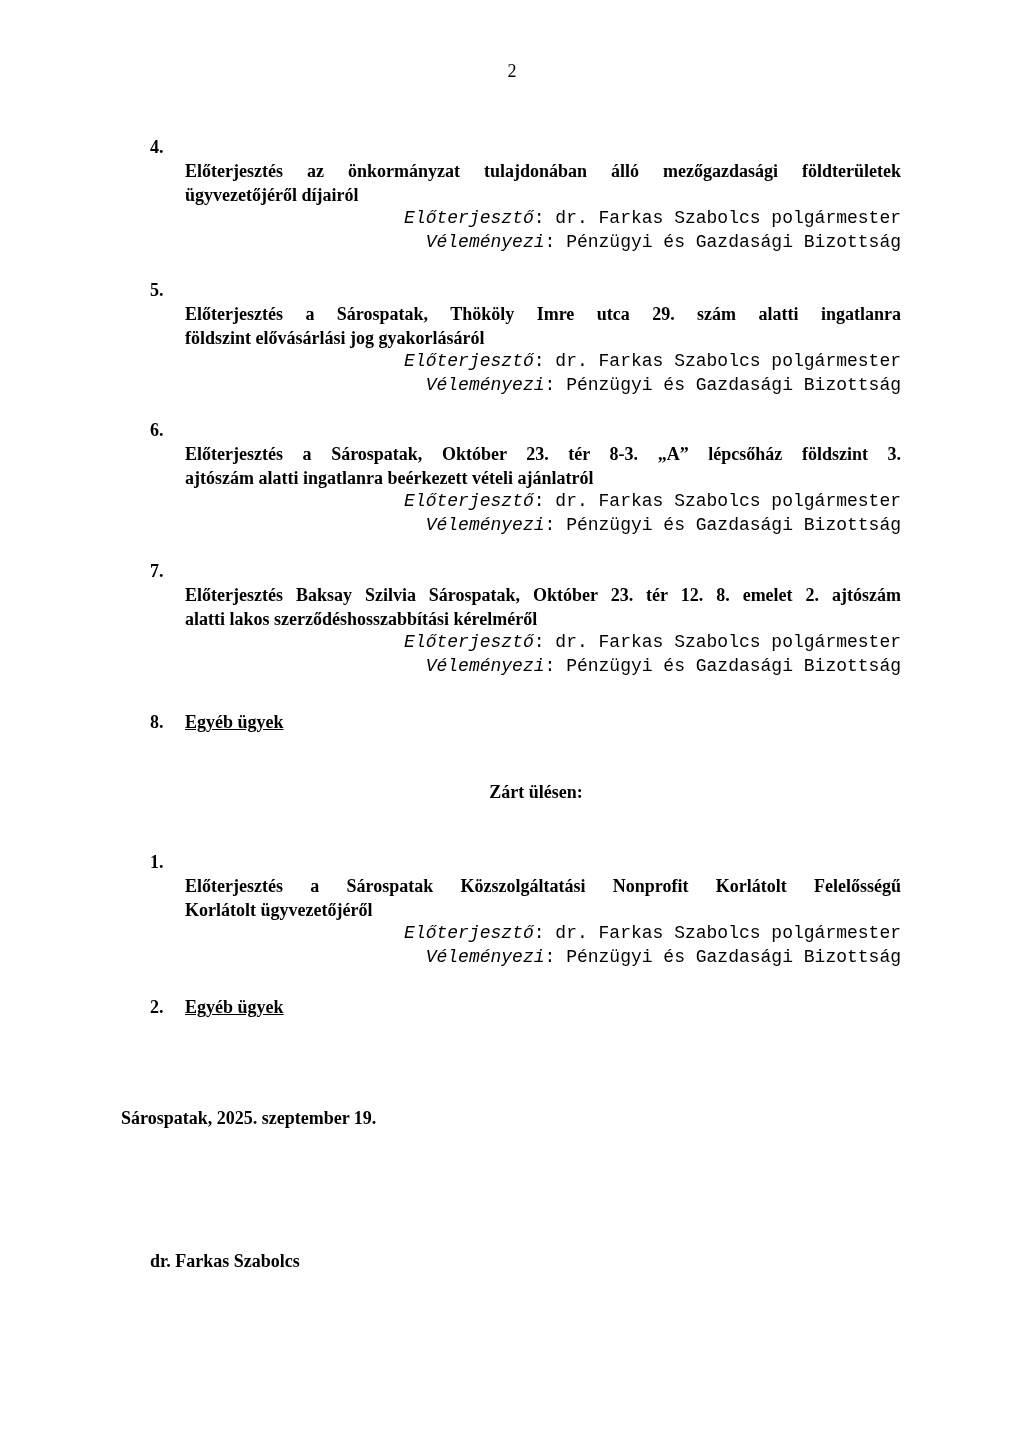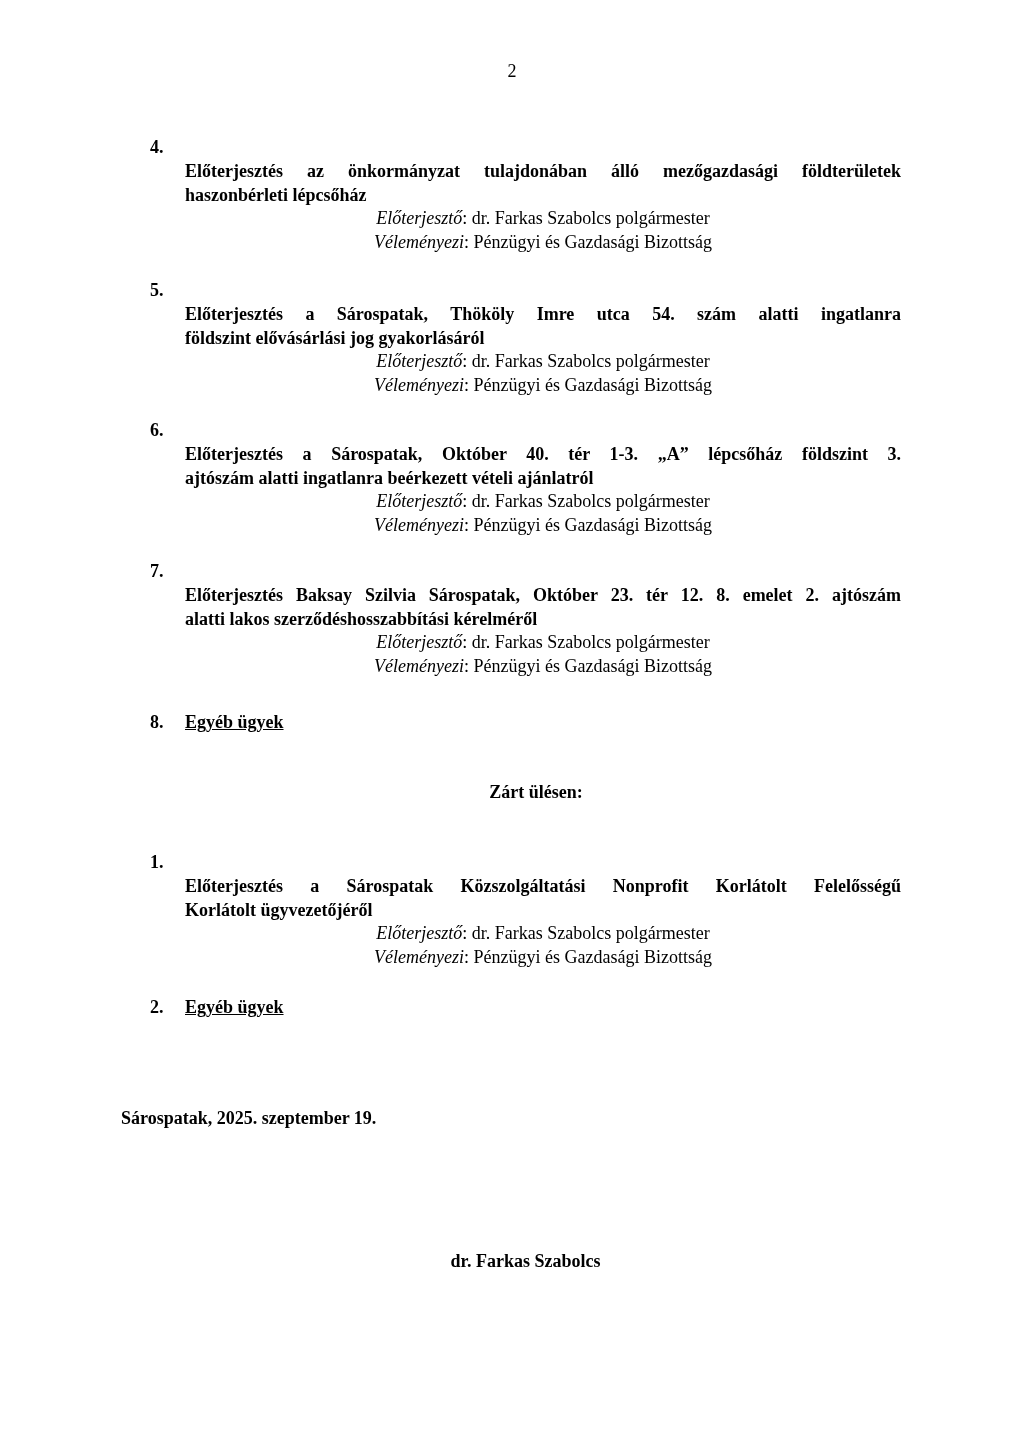--- a/index.html
+++ b/index.html
@@ -51,77 +51,77 @@
     margin-top: 24px;
   }
   .title-line2 {
     font-weight: bold;
     text-align: left;
   }
   .title-solo {
     font-weight: bold;
     text-decoration: underline;
   }
-  .meta-line { text-align: center; }
+  .meta-line { text-align: right; font-family: Liberation Mono, monospace; }
   .meta-label { font-style: italic; }
   .mb-25 { margin-bottom: 25px; }
   .mb-22 { margin-bottom: 22px; }
   .mb-23 { margin-bottom: 23px; }
   .mb-33 { margin-bottom: 33px; }
   .mb-27 { margin-bottom: 27px; }
   .closed-heading {
     margin: 46px -123px 47px -150px;
     text-align: center;
     font-weight: bold;
     padding-left: 48px;
   }
   .date-line {
     margin-top: 87px;
     margin-left: -29px;
     font-weight: bold;
   }
   .signature-line {
     margin-top: 120px;
-    text-align: center;
+    text-align: left;
     font-weight: bold;
   }
 </style>
 </head>
 <body>
 
 <div class="page">
 
   <div class="page-number">2</div>
 
   <div class="content">
 
     <div class="agenda-item mb-25">
       <div class="item-num">4.</div>
       <div class="item-body">
         <div class="title-line1">Előterjesztés az önkormányzat tulajdonában álló mezőgazdasági földterületek</div>
-        <div class="title-line2">haszonbérleti lépcsőház</div>
+        <div class="title-line2">ügyvezetőjéről díjairól</div>
         <div class="meta-line"><span class="meta-label">Előterjesztő</span><span>: dr. Farkas Szabolcs polgármester</span></div>
         <div class="meta-line"><span class="meta-label">Véleményezi</span><span>: Pénzügyi és Gazdasági Bizottság</span></div>
       </div>
     </div>
 
     <div class="agenda-item mb-22">
       <div class="item-num">5.</div>
       <div class="item-body">
-        <div class="title-line1">Előterjesztés a Sárospatak, Thököly Imre utca 54. szám alatti ingatlanra</div>
+        <div class="title-line1">Előterjesztés a Sárospatak, Thököly Imre utca 29. szám alatti ingatlanra</div>
         <div class="title-line2">földszint elővásárlási jog gyakorlásáról</div>
         <div class="meta-line"><span class="meta-label">Előterjesztő</span><span>: dr. Farkas Szabolcs polgármester</span></div>
         <div class="meta-line"><span class="meta-label">Véleményezi</span><span>: Pénzügyi és Gazdasági Bizottság</span></div>
       </div>
     </div>
 
     <div class="agenda-item mb-23">
       <div class="item-num">6.</div>
       <div class="item-body">
-        <div class="title-line1">Előterjesztés a Sárospatak, Október 40. tér 1-3. „A” lépcsőház földszint 3.</div>
+        <div class="title-line1">Előterjesztés a Sárospatak, Október 23. tér 8-3. „A” lépcsőház földszint 3.</div>
         <div class="title-line2">ajtószám alatti ingatlanra beérkezett vételi ajánlatról</div>
         <div class="meta-line"><span class="meta-label">Előterjesztő</span><span>: dr. Farkas Szabolcs polgármester</span></div>
         <div class="meta-line"><span class="meta-label">Véleményezi</span><span>: Pénzügyi és Gazdasági Bizottság</span></div>
       </div>
     </div>
 
     <div class="agenda-item mb-33">
       <div class="item-num">7.</div>
       <div class="item-body">
         <div class="title-line1">Előterjesztés Baksay Szilvia Sárospatak, Október 23. tér 12. 8. emelet 2. ajtószám</div>

